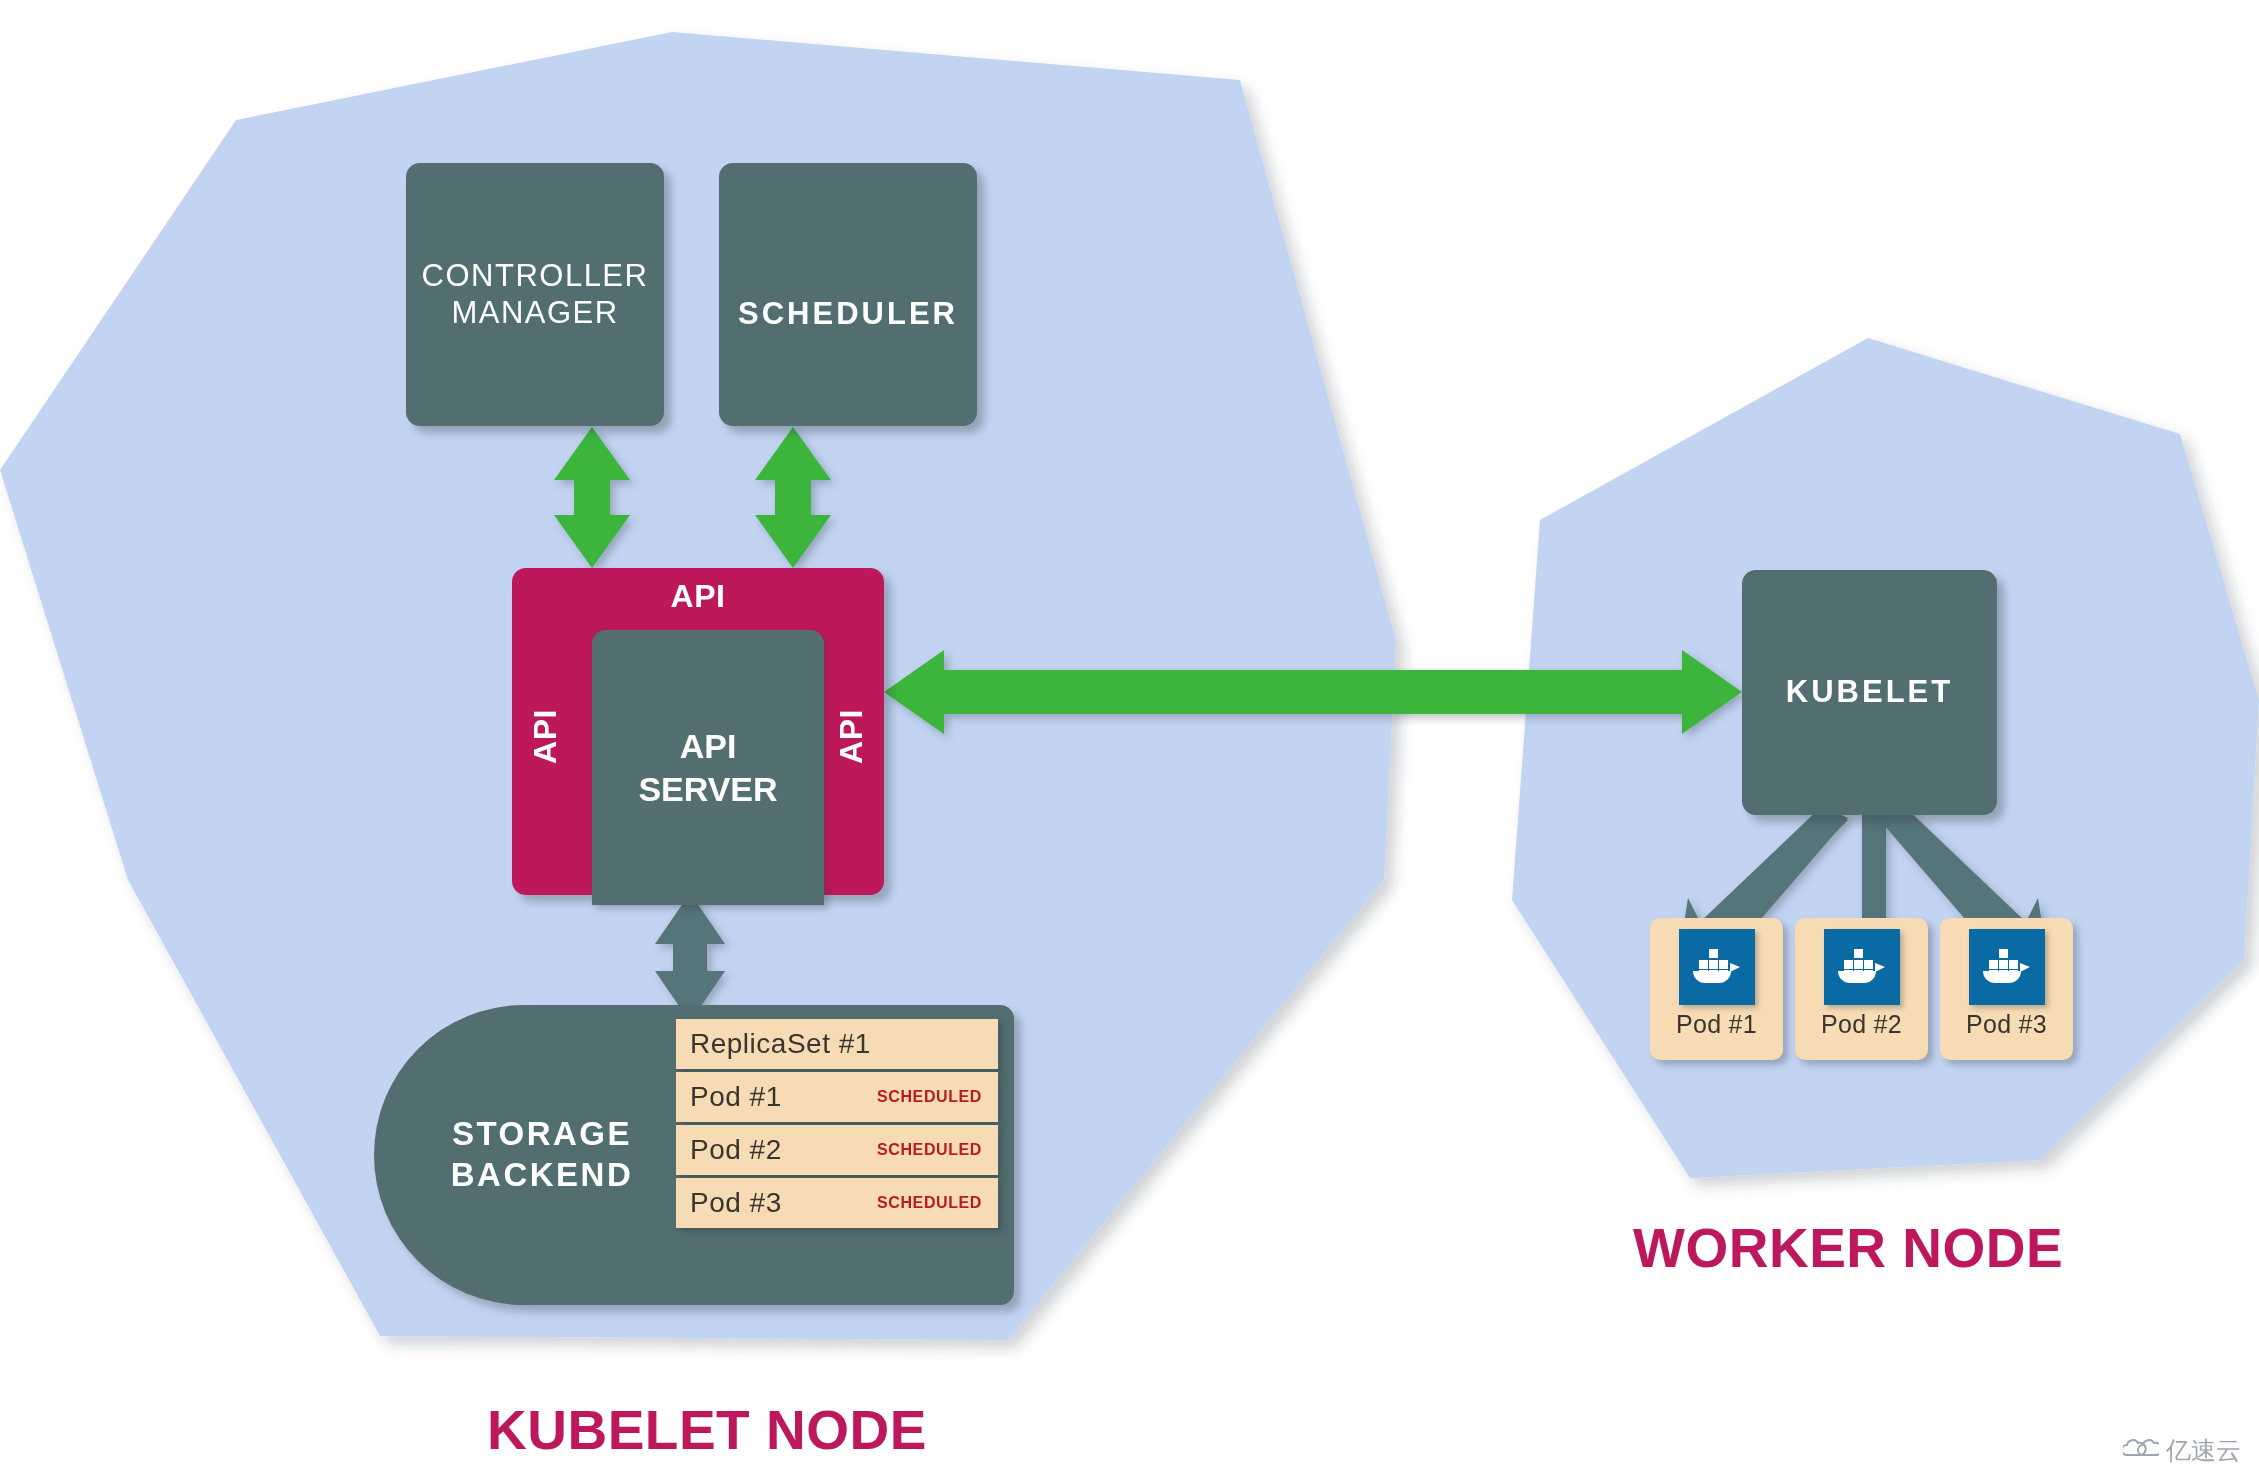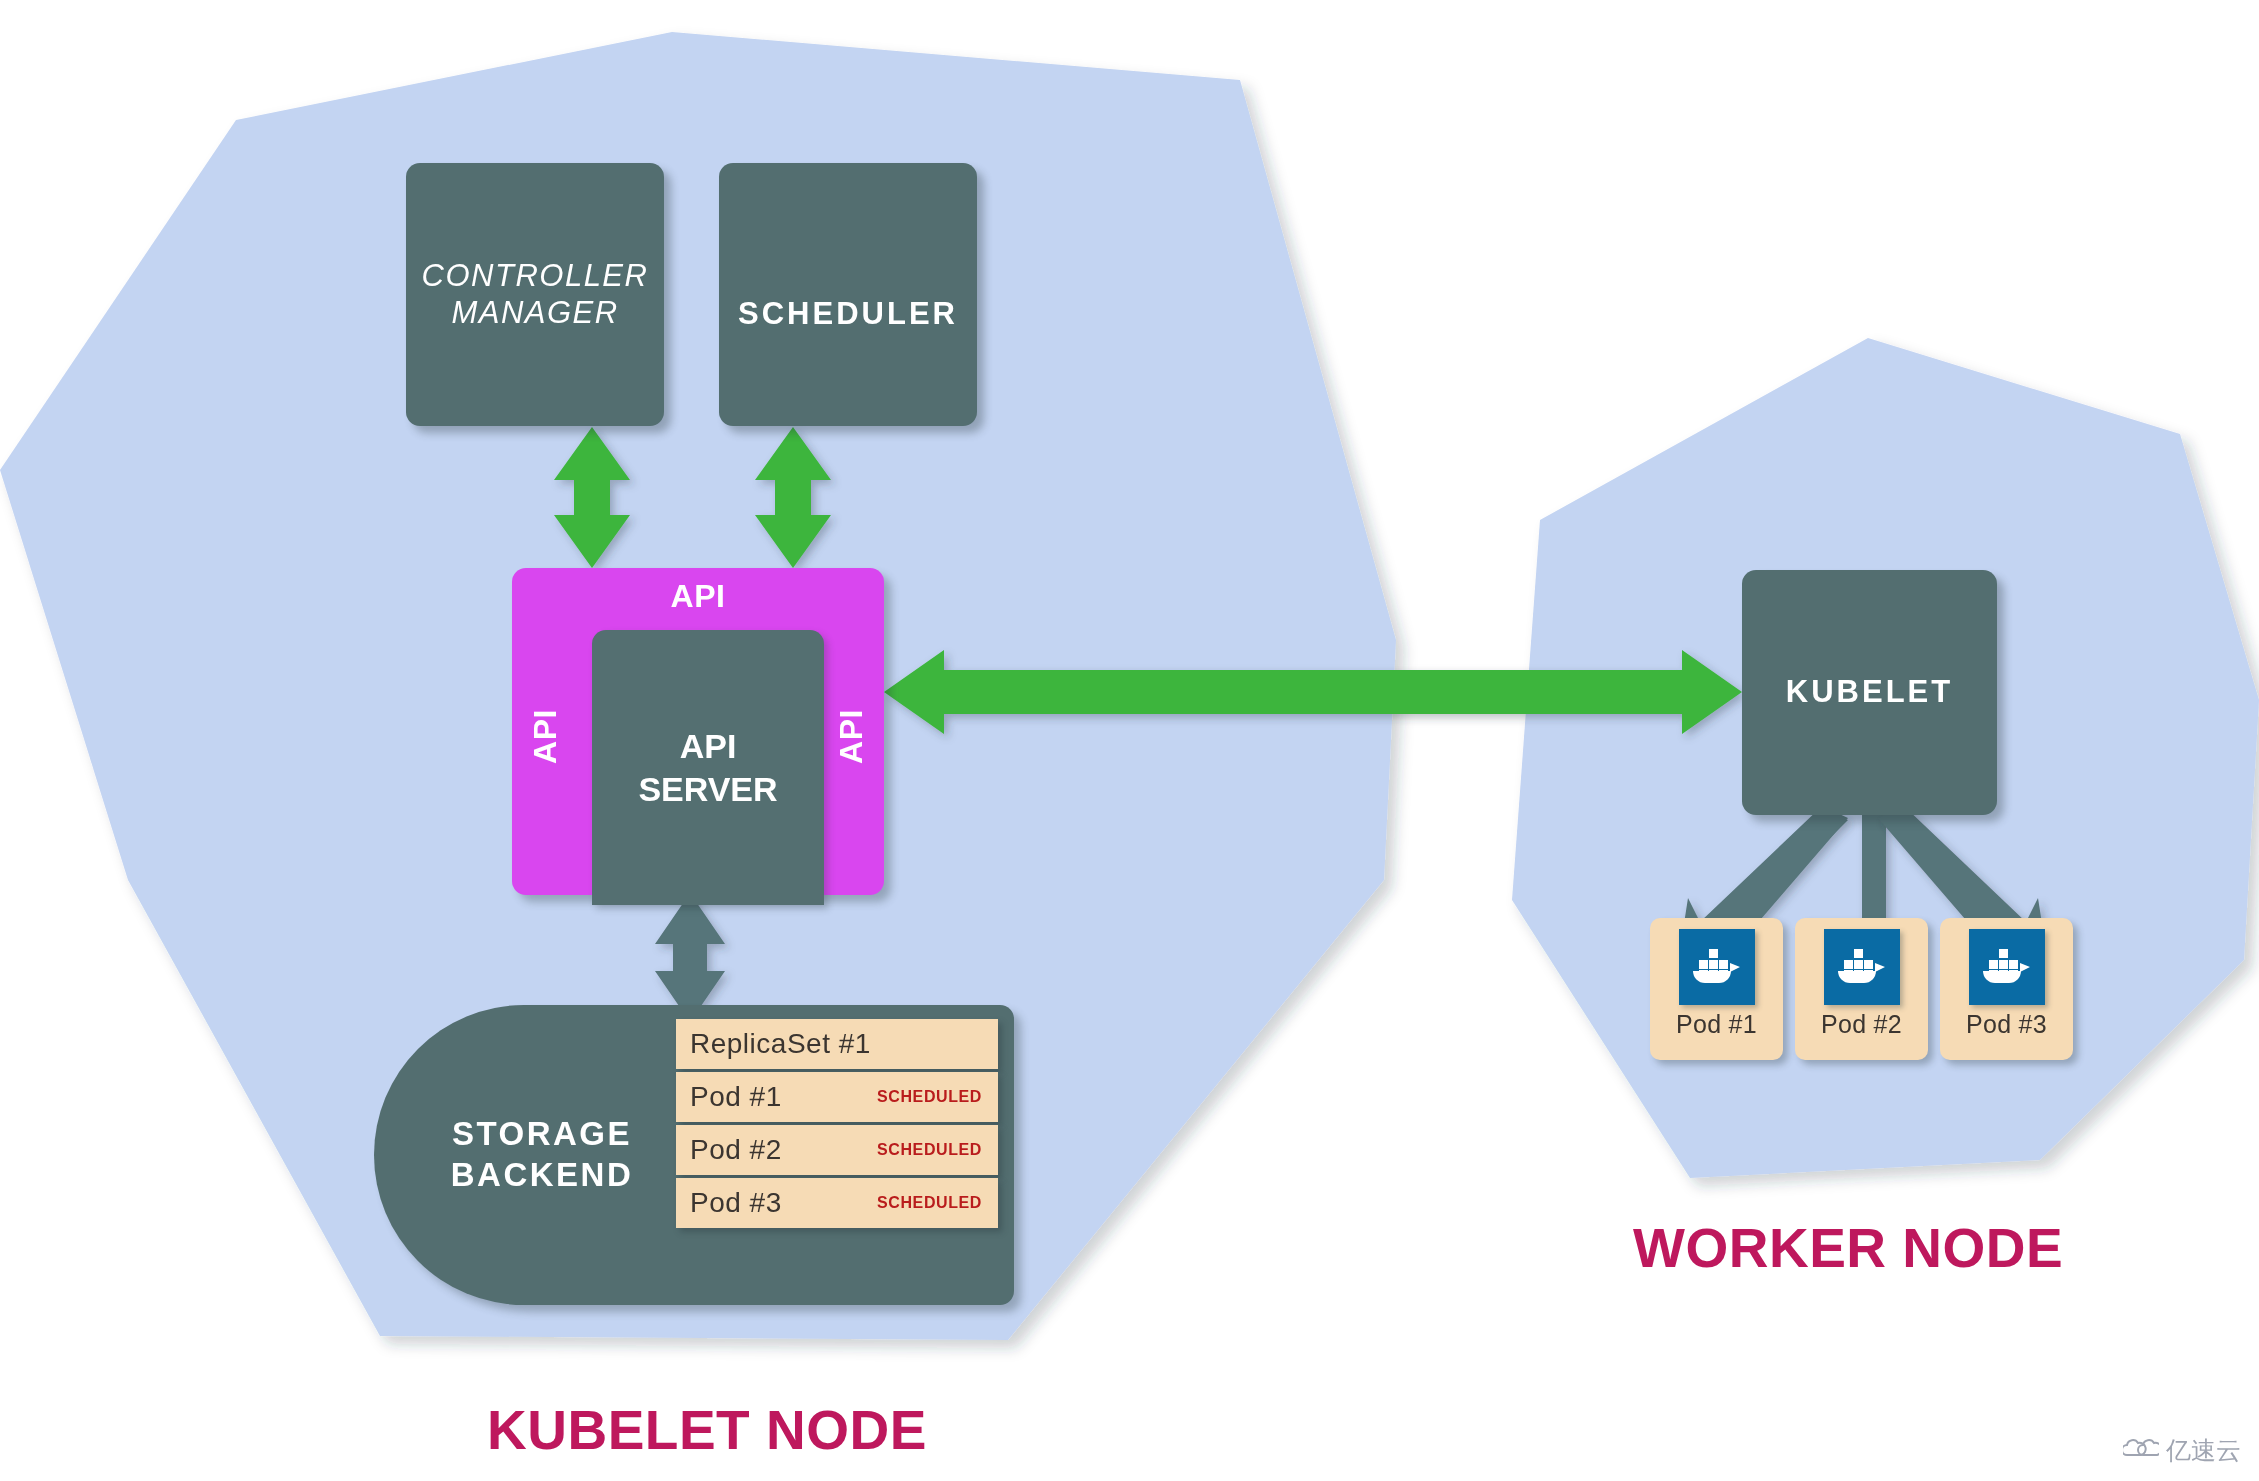--- a/index.html
+++ b/index.html
@@ -41,34 +41,33 @@
   .box-label {
     font-weight: bold;
     letter-spacing: 2px;
     line-height: 1.18;
     white-space: pre-line;
   }
   
   #controller-manager {
     left: 406px; top: 163px; width: 258px; height: 263px;
     font-size: 31px;
-    font-style: italic;
   }
   #controller-manager .box-label { letter-spacing: 1.5px; font-weight: 500; }
   #scheduler {
     left: 719px; top: 163px; width: 258px; height: 263px;
     font-size: 31px;
   }
   #scheduler .box-label { letter-spacing: 3px; margin-top: 40px; }
 
   
   #api-wrapper {
     position: absolute;
     left: 512px; top: 568px; width: 372px; height: 327px;
-    background: #d946ef;
+    background: #be185d;
     border-radius: 14px;
     box-shadow: 7px 7px 9px rgba(40,55,60,0.30);
   }
   #api-top-label {
     position: absolute;
     left: 0; top: 10px; width: 100%;
     text-align: center;
     color: #ffffff;
     font-weight: bold;
     font-size: 32px;

